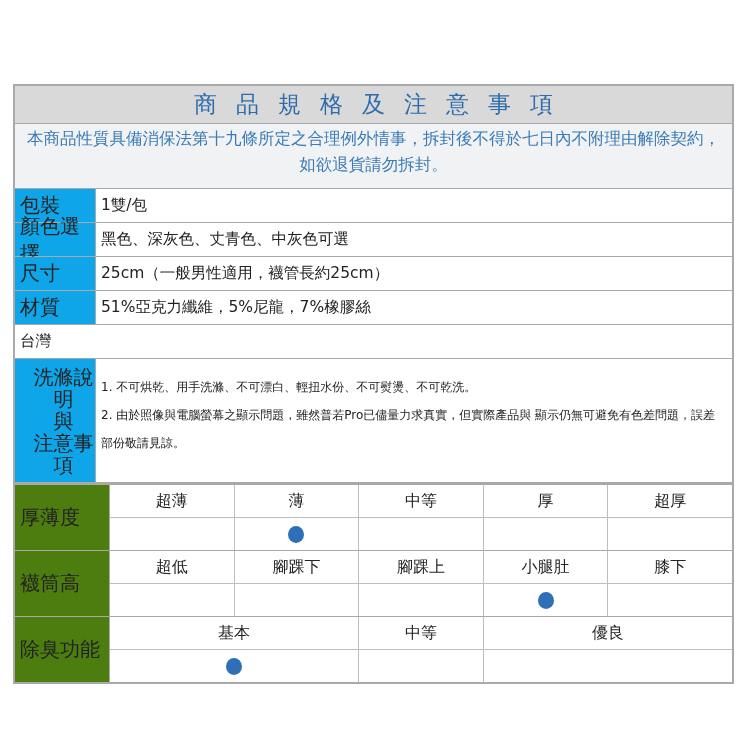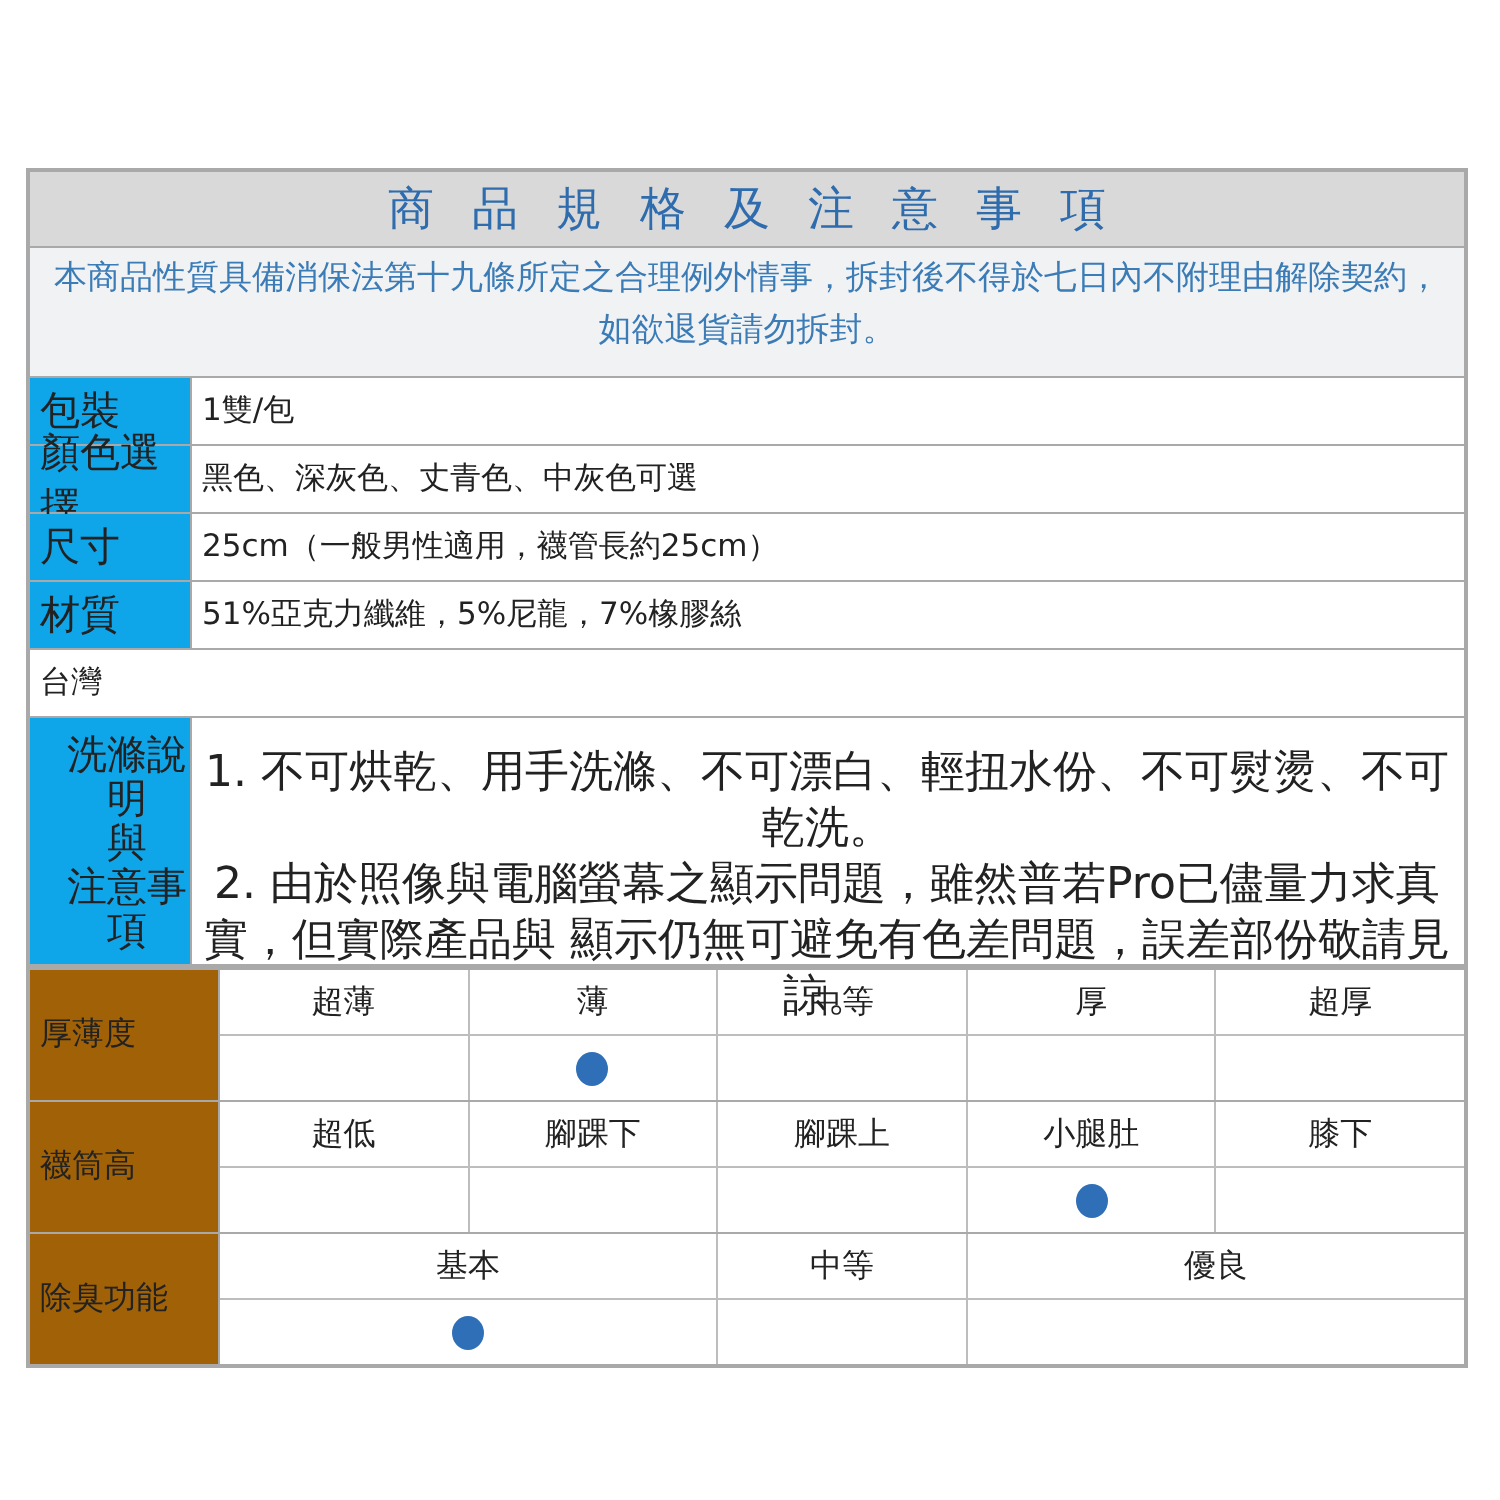--- a/index.html
+++ b/index.html
@@ -6,24 +6,24 @@
   body { width:750px; height:750px; position:relative; font-family:"DejaVu Sans", "Liberation Sans", sans-serif; color:#222; }
   .sheet { position:absolute; left:13px; top:84px; width:721px; border:2px solid #a9a9a9; box-sizing:border-box; background:#fff; }
   .title { height:38px; background:#d9d9d9; border-bottom:1px solid #a9a9a9; display:flex; align-items:center; justify-content:center; color:#2f6cad; font-weight:normal; font-size:23px; letter-spacing:19px; padding-left:19px; box-sizing:border-box; }
   .notice { background:#f0f2f4; color:#3b7bb6; font-size:16.5px; line-height:26px; text-align:center; padding:2px 4px 3px; border-bottom:1px solid #a9a9a9; height:65px; box-sizing:border-box; }
   .row { display:flex; border-bottom:1px solid #a9a9a9; }
   .lbl { width:81px; flex:none; background:#0ea5e9; border-right:1px solid #a9a9a9; font-size:20px; padding-left:5px; box-sizing:border-box; display:flex; align-items:center; }
   .val { flex:1; font-size:15.5px; padding-left:5px; display:flex; align-items:center; }
   .r33 { height:33px; }
   .care .lbl { justify-content:flex-end; text-align:center; line-height:22px; padding-left:17px; }
   .care { height:123px; border-bottom:3px solid #a9a9a9; }
-  .care .val { display:block; padding:14px 6px 0 5px; line-height:28px; font-size:22px;text-align:center; }
+  .care .val { display:block; padding:14px 6px 0 5px; line-height:28px; font-size:12px; }
   .grid { display:flex; border-bottom:1px solid #a9a9a9; }
   .grid.last { border-bottom:none; }
-  .glbl { width:95px; flex:none; background:#a16207; border-right:1px solid #a9a9a9; font-size:16px; padding-left:5px; box-sizing:border-box; display:flex; align-items:center; }
+  .glbl { width:95px; flex:none; background:#4d7c0f; border-right:1px solid #a9a9a9; font-size:20px; padding-left:5px; box-sizing:border-box; display:flex; align-items:center; }
   .gbody { flex:1; display:flex; flex-direction:column; }
   .gtop, .gbot { display:flex; height:32px; }
   .gtop { border-bottom:1px solid #bdbdbd; }
   .cell { flex:1; border-right:1px solid #bdbdbd; display:flex; align-items:center; justify-content:center; font-size:16px; }
   .cell:last-child { border-right:none; }
   .cell.w2 { flex:2; }
   .dot { width:16px; height:17px; border-radius:50%; background:#2f6fb8; }
 </style>
 </head>
 <body>

